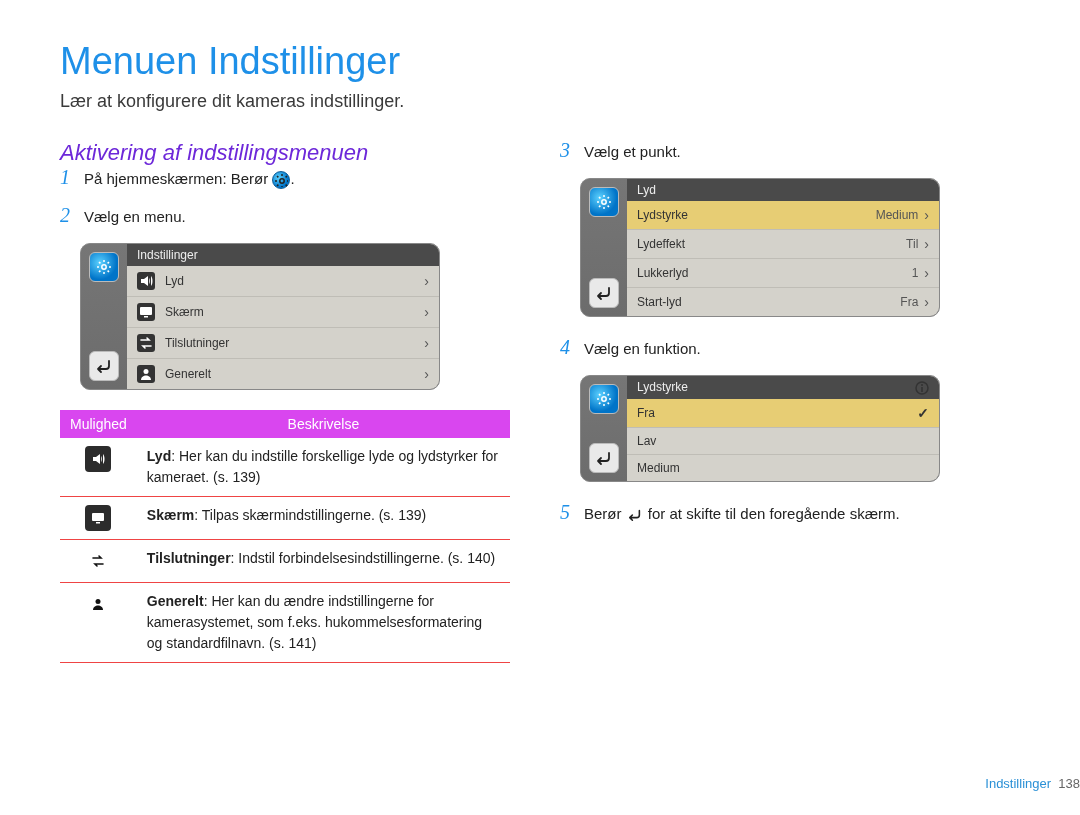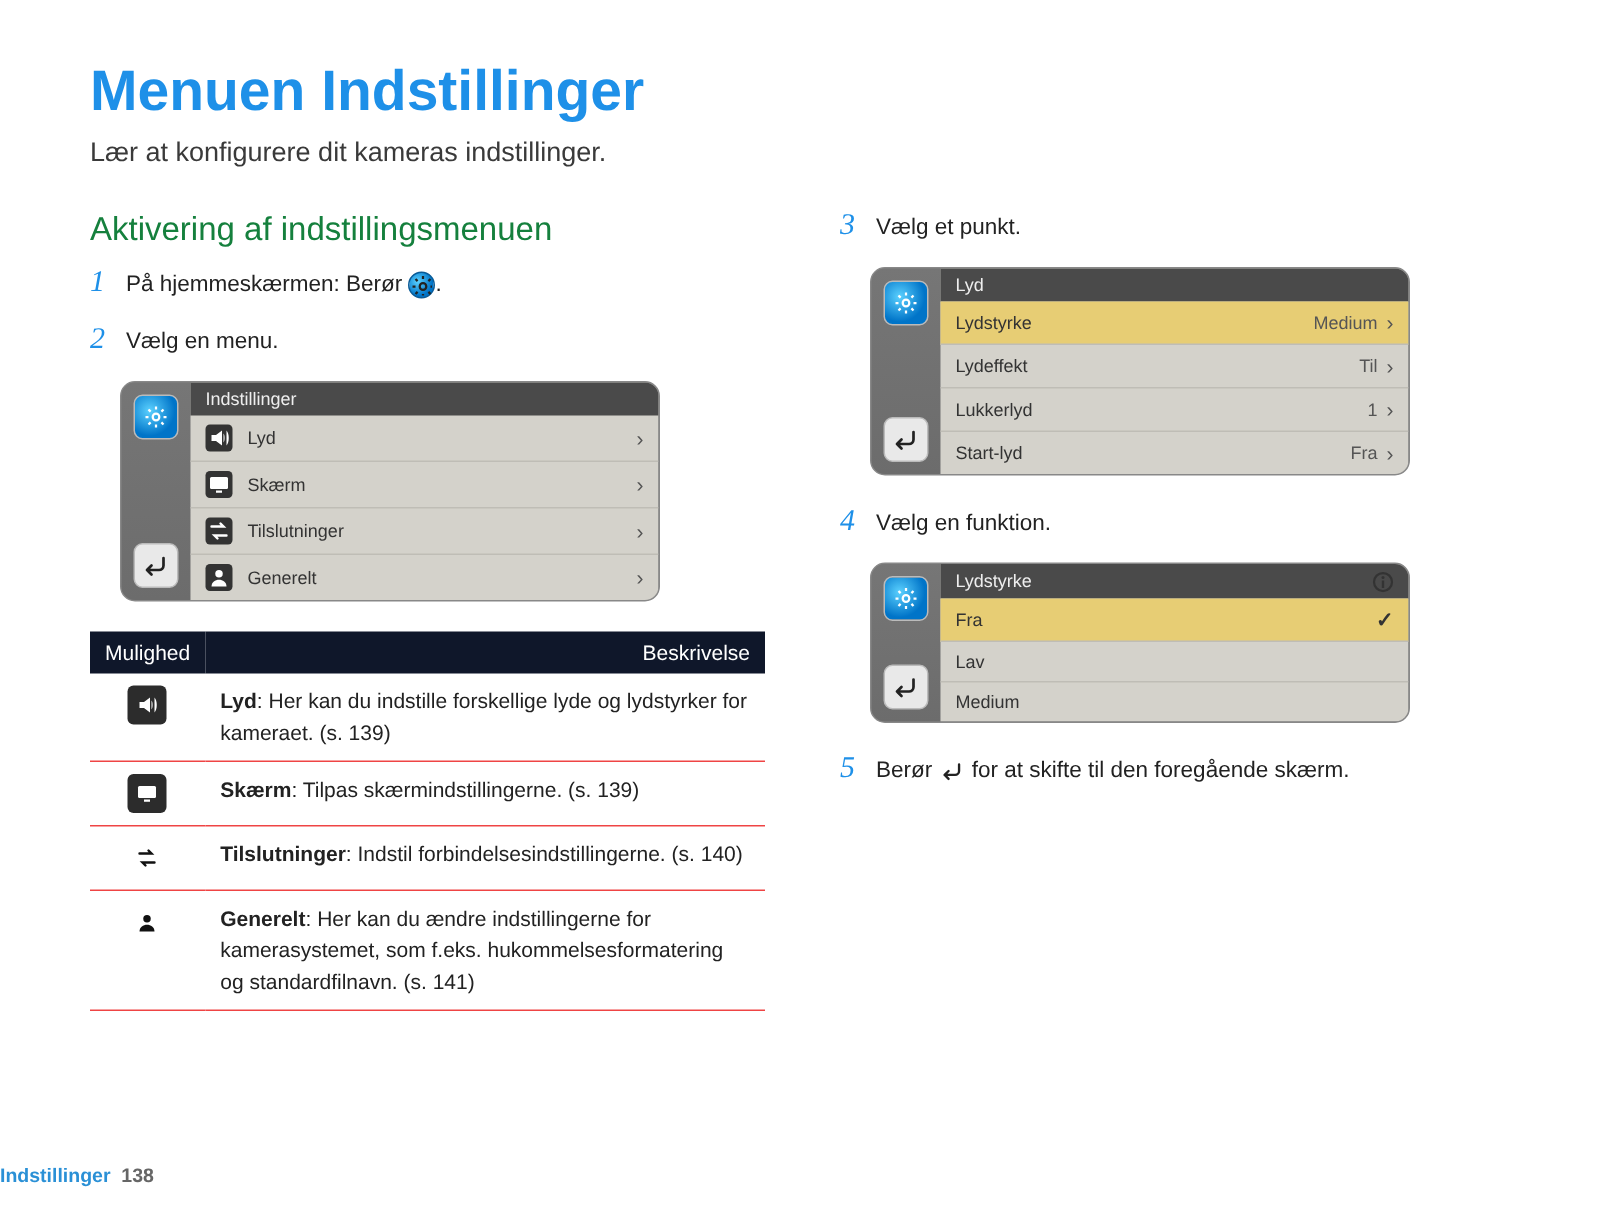--- a/index.html
+++ b/index.html
@@ -8,34 +8,35 @@
     background: #fff;
     color: #222;
     width: 1080px;
     height: 815px;
     position: relative;
     padding: 40px 60px 30px 60px;
     font-size: 15px;
   }
   h1 {
     color: #1e90e8;
-    font-weight: 700;
+    font-weight: 400;
     font-size: 38px;
     margin-bottom: 8px;
   }
   .subh {
     font-size: 18px;
     color: #3a3a3a;
     margin-bottom: 28px;
   }
   h2 {
-    color: #15803d;
+    color: #6d28d9;
     font-weight: 400;
     font-size: 22px;
-    margin-bottom: 12px;
+    margin-bottom: 1px;
+    font-style: italic;
   }
   .columns {
     display: flex;
     gap: 50px;
   }
   .col { flex: 1; max-width: 450px; }
 
   .step {
     display: flex;
     align-items: baseline;
@@ -118,48 +119,47 @@
   .valchev { display:flex; align-items:center; gap:6px; color:#555; }
 
   
   table.desc {
     width: 100%;
     border-collapse: collapse;
     font-size: 14px;
     margin-top: 10px;
   }
   table.desc th {
-    background: #0f172a;
+    background: #d946ef;
     color: #fff;
     font-weight: 400;
-    text-align: right;
+    text-align: center;
     padding: 6px 10px;
     font-size: 14px;
   }
   table.desc td {
     border-bottom: 1px solid #ef4444;
     padding: 8px 10px;
     vertical-align: top;
     line-height: 1.5;
   }
   table.desc td:first-child { width: 56px; text-align:center; }
   .opt-ico {
     width: 26px; height:26px; display:inline-flex;align-items:center;justify-content:center;
     background:#2c2c2c; border-radius:4px; color:#fff;
   }
   .opt-ico.naked { background:none; color:#111; }
 
   .footer {
     position: absolute;
     bottom: 24px;
-    left: 0; right: 0;
-    text-align: left;
+    left: 16px; right: 0;
+    text-align: right;
     font-size: 13px;
     color: #666;
-    font-weight: bold;
   }
   .footer .sec { color:#2a90d6; }
 
   
   svg.speaker { width:14px;height:14px;fill:#fff;}
   svg.monitor { width:14px;height:14px;fill:#fff;}
   svg.swap    { width:14px;height:14px;fill:#fff;}
   svg.user    { width:14px;height:14px;fill:#fff;}
   svg.ret     { width:18px;height:14px; stroke:#000; fill:none; stroke-width:1.8; vertical-align:middle;}
   svg.info    { width:14px;height:14px; vertical-align:middle;}

